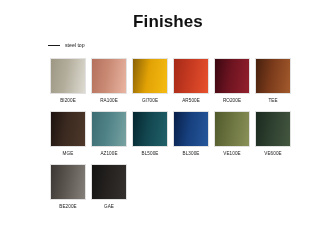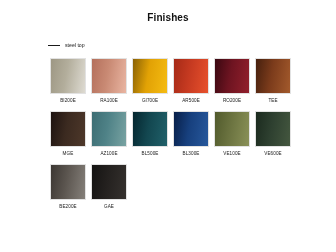--- a/index.html
+++ b/index.html
@@ -17,21 +17,21 @@
     position: relative;
     width: 336px;
     height: 252px;
   }
   .title {
     position: absolute;
     top: 12px;
     left: 0;
     width: 336px;
     text-align: center;
-    font-size: 10px;
+    font-size: 17px;
     font-weight: bold;
     color: #111111;
     letter-spacing: 0.1px;
   }
   .legend {
     position: absolute;
     top: 42px;
     left: 48px;
     display: flex;
     align-items: center;

